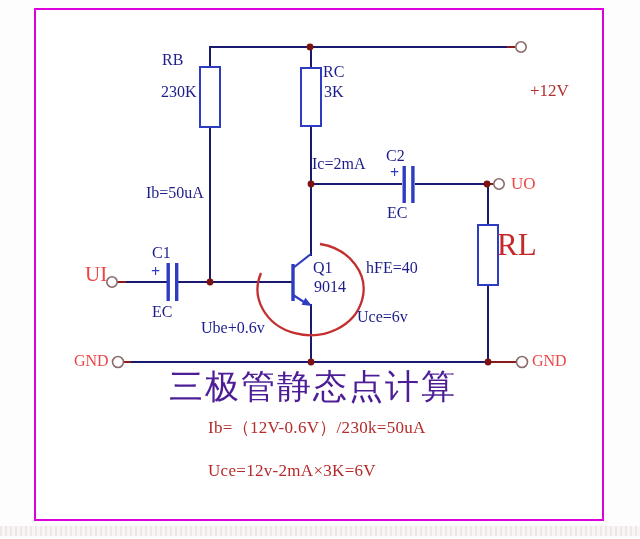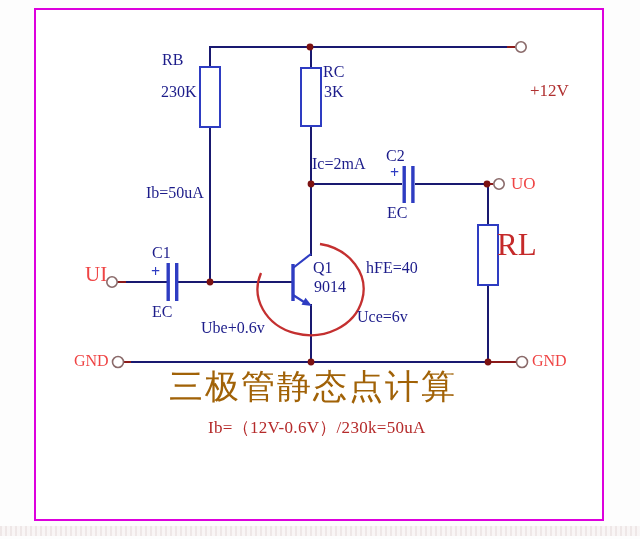--- a/index.html
+++ b/index.html
@@ -8,21 +8,21 @@
   .frame{position:absolute;left:34px;top:8px;width:566px;height:509px;
          border:2px solid #dd00dd;background:#ffffff;}
   .texture{position:absolute;left:0;top:526px;width:640px;height:10px;
            background:repeating-linear-gradient(90deg,#ece3e3 0 2px,#f8f4f4 2px 5px);
            opacity:.85;}
   svg.wires{position:absolute;left:0;top:0;}
   .lbl{position:absolute;white-space:nowrap;line-height:1.05;
        color:#1c1c8a;font-size:16px;}
   .red{color:#ef4444;text-align:center;}
   .blue{color:#2e3cc2;font-weight:bold;}
-  .title{font-size:34px;letter-spacing:2px;color:#a16207;}
+  .title{font-size:34px;letter-spacing:2px;color:#4c1d95;}
   .calc{font-size:17px;color:#b52a2a;letter-spacing:.3px;}
   .rl-big{font-size:31px;color:#c52a2a;}
   .sup{font-size:17px;color:#b03030;margin-top:44px;}
 </style>
 </head>
 <body>
 
 <div class="canvas">
   <div class="frame"></div>
   <div class="texture"></div>
@@ -113,13 +113,14 @@
 
   <div class="lbl sup" style="left:530px;top:38px;">+12V</div>
   <div class="lbl red" style="left:511px;top:175px;font-size:17px;">UO</div>
   <div class="lbl red" style="left:85px;top:263px;font-size:21px;">UI</div>
   <div class="lbl red" style="left:74px;top:353px;">GND</div>
   <div class="lbl red" style="left:532px;top:353px;">GND</div>
   <div class="lbl rl-big" style="left:497px;top:229px;">RL</div>
 
   <div class="lbl title" style="left:169px;top:369px;">三极管静态点计算</div>
   <div class="lbl calc" style="left:208px;top:419px;">Ib=（12V-0.6V）/230k=50uA</div>
+  <div class="lbl calc" style="left:208px;top:462px;">Uce=12v-2mA×3K=6V</div>
 </div>
 
 </body></html>

